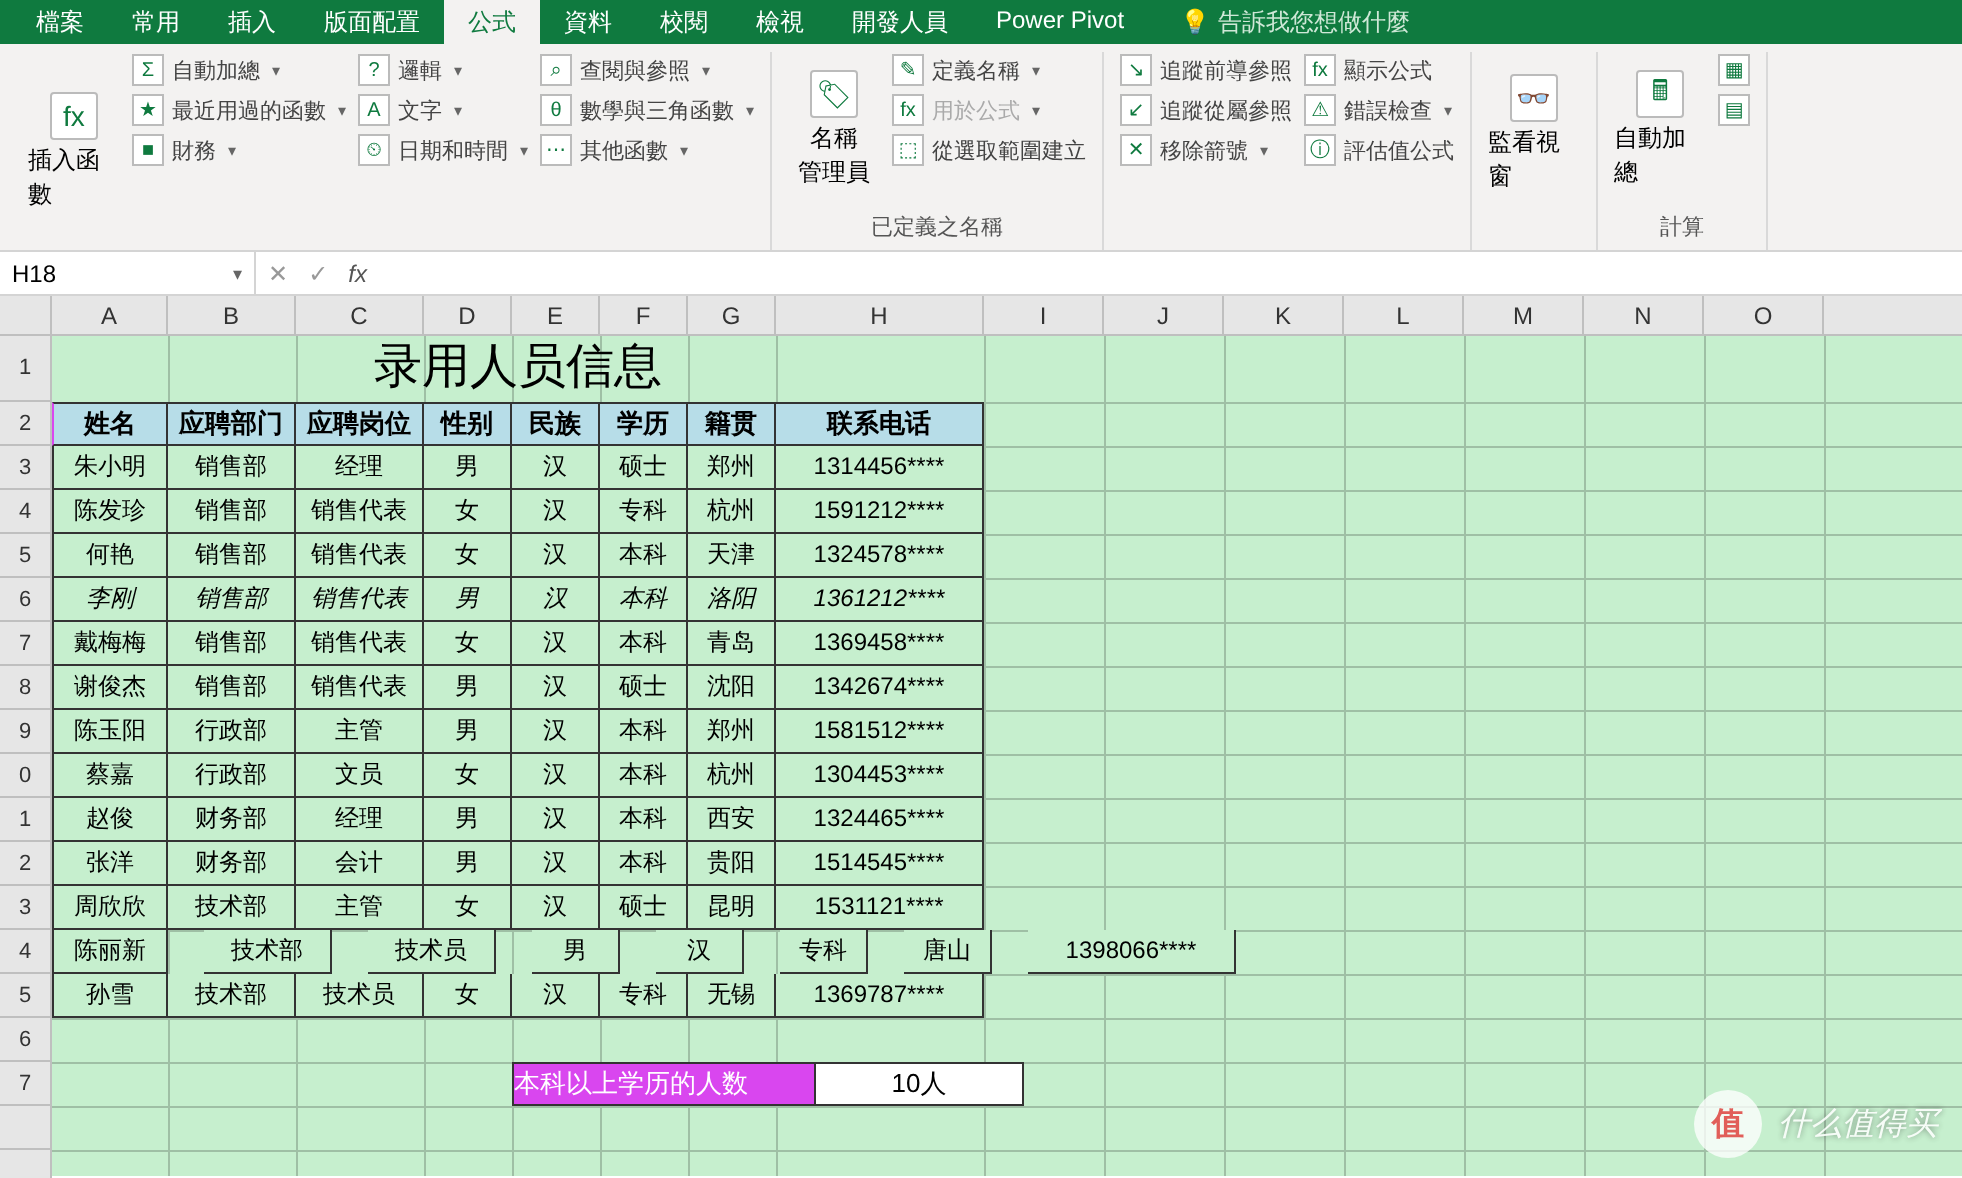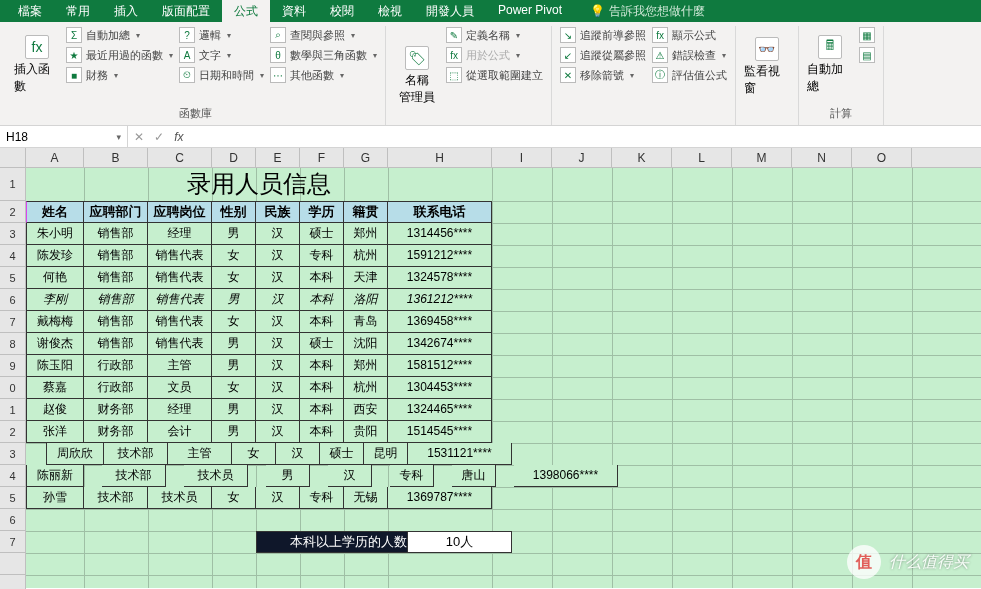--- a/index.html
+++ b/index.html
@@ -43,21 +43,21 @@
 .ttl { position: absolute; left: 0; top: 0; width: 466px; height: 33px; text-align: center; font-family: "SimSun", serif; font-size: 24px; line-height: 33px; color: #000; }
 .hdr-row { position: absolute; left: 0; top: 33px; height: 22px; display: flex; }
 .hcell { background: #b7dde8; border: 1px solid #333; border-left: none; text-align: center; font-size: 13px; font-weight: bold; line-height: 20px; }
 .hcell:first-child { border-left: 1px solid #d946ef; }
 .hcell.cA{width:58px}.hcell.cB{width:64px}.hcell.cC{width:64px}.hcell.cD{width:44px}.hcell.cE{width:44px}.hcell.cF{width:44px}.hcell.cG{width:44px}.hcell.cH{width:104px}
 .drow { position: absolute; left: 0; height: 22px; display: flex; }
 .dcell { border: 1px solid #333; border-left: none; border-top: none; text-align: center; font-size: 12px; line-height: 20px; background: #c6efce; }
 .dcell:first-child { border-left: 1px solid #333; }
 .dcell.cA{width:58px}.dcell.cB{width:64px}.dcell.cC{width:64px}.dcell.cD{width:44px}.dcell.cE{width:44px}.dcell.cF{width:44px}.dcell.cG{width:44px}.dcell.cH{width:104px}
 .summary { position: absolute; left: 230px; top: 363px; height: 22px; display: flex; }
-.sum-label { width: 152px; background: #0f172a; color: #fff; border: 1px solid #333; text-align: right; font-size: 13px; line-height: 20px; }
+.sum-label { width: 152px; background: #d946ef; color: #fff; border: 1px solid #333; text-align: left; font-size: 13px; line-height: 20px; }
 .sum-val { width: 104px; background: #fff; border: 1px solid #333; border-left: none; text-align: center; font-size: 13px; line-height: 20px; }
 .watermark { position: absolute; right: 12px; bottom: 10px; display: flex; align-items: center; gap: 8px; color: #fff; opacity: 0.85; }
 .watermark .circ { width: 34px; height: 34px; border-radius: 50%; background: rgba(255,255,255,0.9); color: #e64545; display: flex; align-items: center; justify-content: center; font-size: 16px; font-weight: bold; }
 .watermark .txt { font-size: 16px; font-style: italic; text-shadow: 0 0 3px rgba(0,0,0,0.5); }
 </style>
 </head>
 <body>
 
 <div class="titlebar">
   <div class="tabs">
@@ -130,21 +130,20 @@
             <span>數學與三角函數</span>
             <span class="dd">▾</span>
           </div>
         <div class="mini">
             <span class="mi">⋯</span>
             <span>其他函數</span>
             <span class="dd">▾</span>
           </div>
       </div>
     </div>
-    <div class="group-label">函數庫</div>
   </div>
 
   <div class="group">
     <div class="group-body">
       <div class="big-btn">
         <div class="ic">🏷</div>
         <div style="white-space:pre-line;text-align:center">名稱
 管理員</div>
       </div>
       <div class="mini-list">
@@ -157,20 +156,21 @@
             <span class="mi">fx</span>
             <span>用於公式</span>
             <span class="dd">▾</span>
           </div>
         <div class="mini">
             <span class="mi">⬚</span>
             <span>從選取範圍建立</span>
           </div>
       </div>
     </div>
+    <div class="group-label">已定義之名稱</div>
   </div>
 
   <div class="group">
     <div class="group-body">
       <div class="mini-list">
         <div class="mini">
             <span class="mi">↘</span>
             <span>追蹤前導參照</span>
           </div>
         <div class="mini">
@@ -427,21 +427,21 @@
             <div class="drow" style="top: 253px;">
               <div class="dcell cA">张洋</div>
               <div class="dcell cB">财务部</div>
               <div class="dcell cC">会计</div>
               <div class="dcell cD">男</div>
               <div class="dcell cE">汉</div>
               <div class="dcell cF">本科</div>
               <div class="dcell cG">贵阳</div>
               <div class="dcell cH">1514545****</div>
             </div>
-            <div class="drow" style="top: 275px; margin-left: 20px;">
+            <div class="drow" style="top: 275px;">
               <div class="dcell cA">周欣欣</div>
               <div class="dcell cB">技术部</div>
               <div class="dcell cC">主管</div>
               <div class="dcell cD">女</div>
               <div class="dcell cE">汉</div>
               <div class="dcell cF">硕士</div>
               <div class="dcell cG">昆明</div>
               <div class="dcell cH">1531121****</div>
             </div>
             <div class="drow" style="top: 297px; gap: 18px;">

